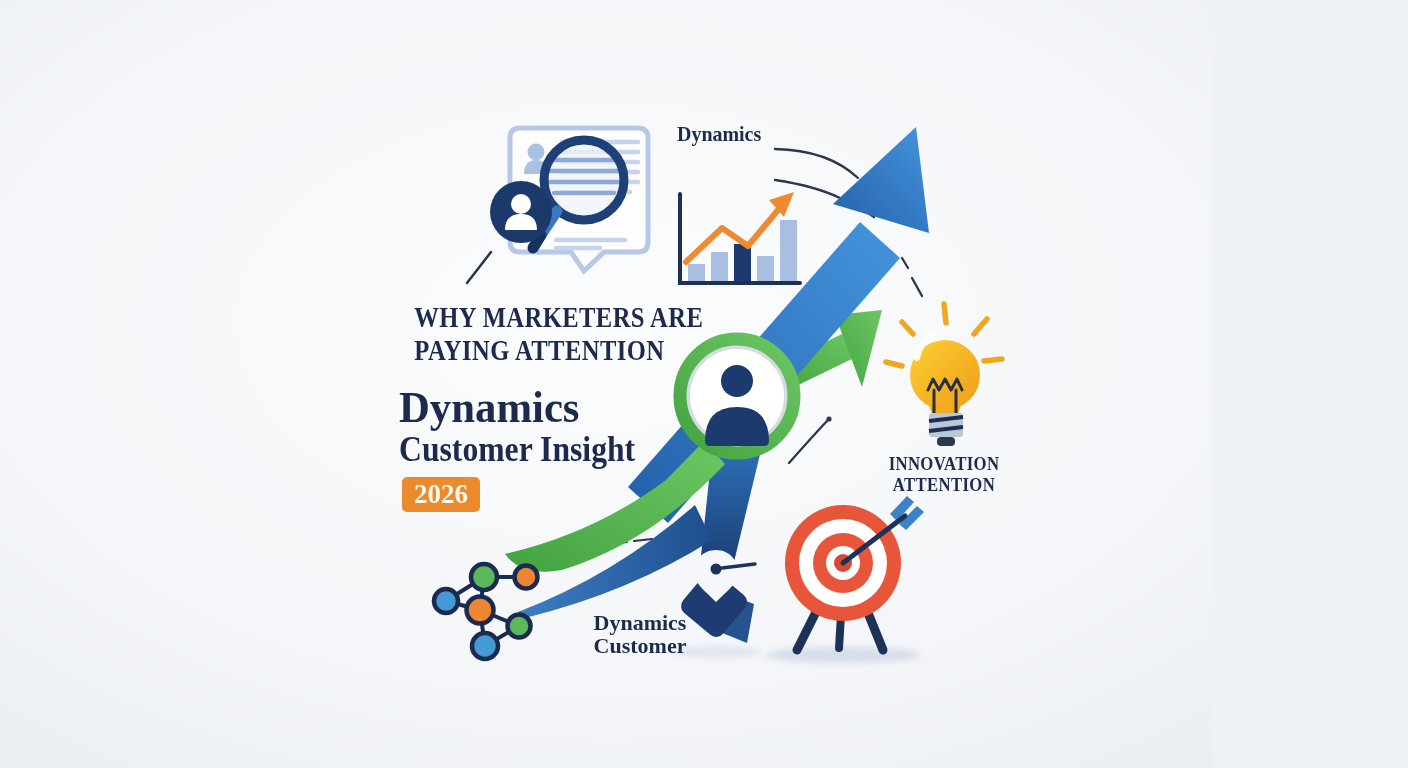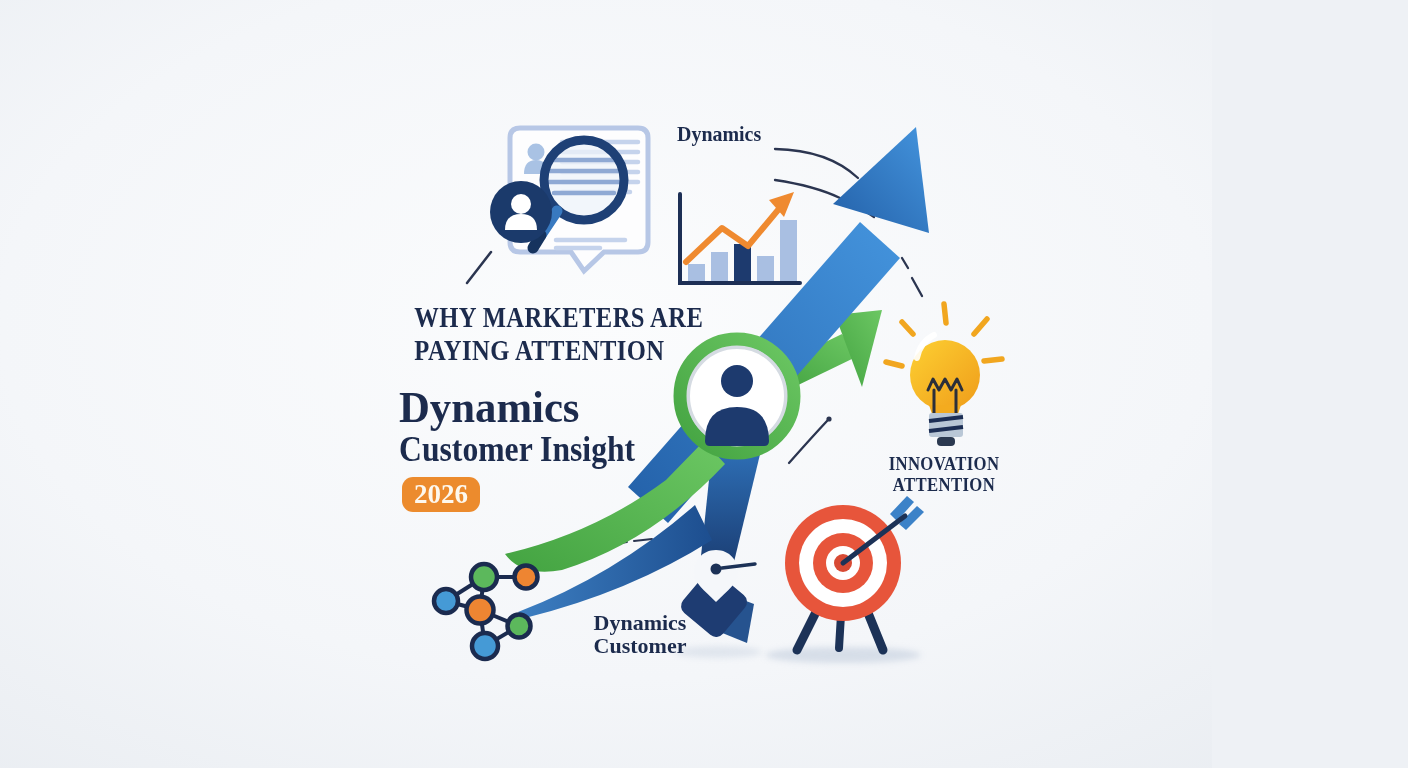--- a/index.html
+++ b/index.html
@@ -8,21 +8,21 @@
     background:radial-gradient(1100px 650px at 50% 42%, #fbfcfd 0%, #f4f6f9 55%, #e7ebf0 100%);
     font-family:Liberation Serif, serif;color:#1c2b4d;
   }
   .abs{position:absolute;}
   .txt{font-weight:700;color:#1c2b4d;white-space:nowrap;}
   #top-label{left:677px;top:122px;font-size:21px;transform:scaleX(.95);transform-origin:left top;}
   #headline{left:390px;top:300px;width:270px;text-align:center;font-size:30px;line-height:33px;
             transform:scaleX(.82);transform-origin:center top;letter-spacing:.5px;}
   #main-title{left:399px;top:383px;font-size:45px;line-height:48px;transform:scaleX(.95);transform-origin:left top;}
   #main-subtitle{left:399px;top:430px;font-size:36px;line-height:39px;transform:scaleX(.88);transform-origin:left top;}
-  #year-badge{left:402px;top:477px;width:78px;height:35px;background:#ec8b2d;border-radius:11px;
+  #year-badge{left:402px;top:477px;width:78px;height:35px;background:#ec8b2d;border-radius:5px;
               display:flex;align-items:center;justify-content:center;font-size:27px;font-weight:700;color:#fdf8ee;}
   #innovation-label{left:859px;top:453px;width:170px;text-align:center;font-size:19px;line-height:21px;
               transform:scaleX(.88);transform-origin:center top;letter-spacing:.4px;}
   #insight-label{left:565px;top:611px;width:150px;text-align:center;font-size:22px;line-height:23px;}
   svg{display:block;}
 </style>
 </head>
 <body>
 
 <div id="canvas">

